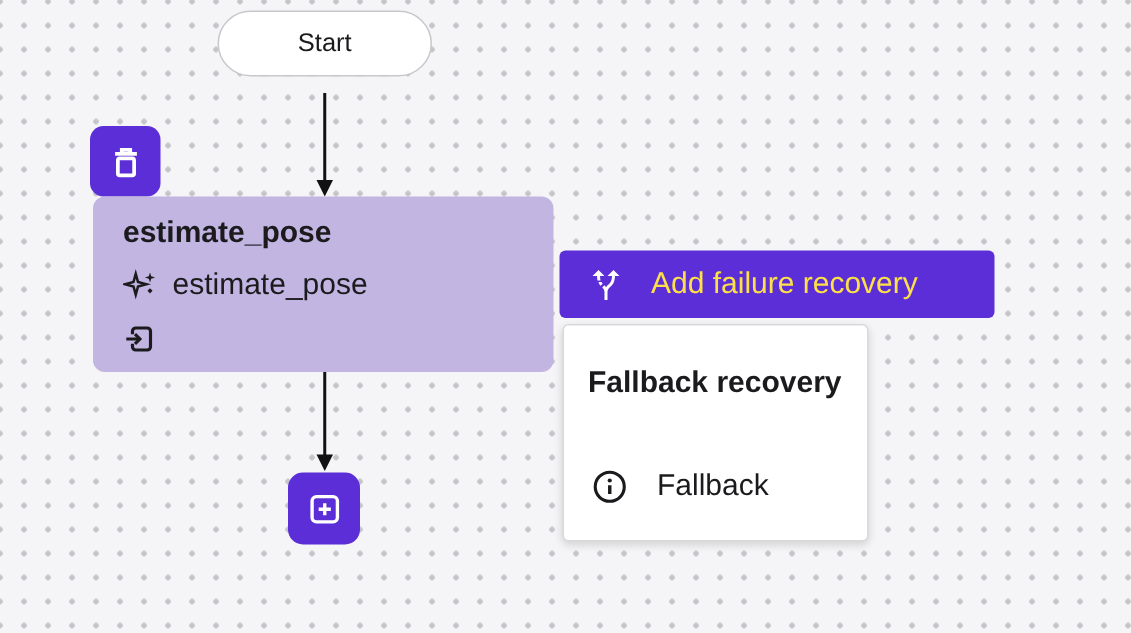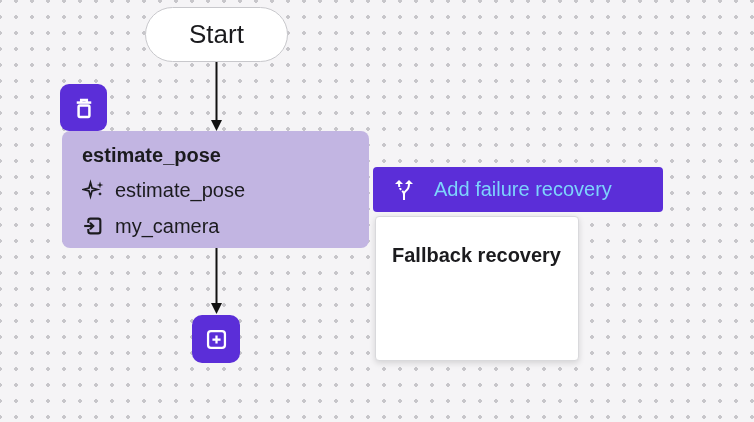--- a/index.html
+++ b/index.html
@@ -9,41 +9,41 @@
   *{box-sizing:border-box;margin:0;padding:0;}
   body{font-family:"Liberation Sans",sans-serif;color:var(--text);}
   .canvas{
     position:relative;width:754px;height:422px;overflow:hidden;
     background-color:var(--canvas-bg);
     background-image:radial-gradient(circle,var(--dot) 1.7px,transparent 2px);
     background-size:16px 16px;background-position:-8px -7px;
   }
   svg.edges{position:absolute;left:0;top:0;width:754px;height:422px;pointer-events:none;}
   .start-node{
-    position:absolute;left:145px;top:7px;width:143px;height:55px;
+    position:absolute;left:145px;top:7px;width:143px;height:44px;
     background:#fff;border:1.5px solid var(--start-border);border-radius:28px;
     display:flex;align-items:center;justify-content:center;
-    font-size:26px;color:var(--text);cursor:pointer;
+    font-size:17px;color:var(--text);cursor:pointer;
   }
   .icon-btn{
     position:absolute;border:none;background:var(--purple);color:#fff;
     display:flex;align-items:center;justify-content:center;cursor:pointer;
   }
   .trash-btn{left:60px;top:84px;width:47px;height:47px;border-radius:9px;}
   .plus-btn{left:192px;top:315px;width:48px;height:48px;border-radius:10px;}
   .task-node{
     position:absolute;left:62px;top:131px;width:307px;height:117px;
     background:var(--node-bg);border-radius:8px;padding:12px 15px 0 20px;cursor:pointer;
   }
   .task-title{font-size:20px;font-weight:bold;line-height:24px;}
   .task-row{display:flex;align-items:center;gap:11px;margin-top:10px;height:26px;font-size:20px;}
   .task-row svg{flex:0 0 auto;}
   .afr-btn{
     position:absolute;left:373px;top:167px;width:290px;height:45px;
-    background:var(--purple);border:none;border-radius:4px;color:#7dd3fc;
+    background:var(--purple);border:none;border-radius:4px;color:#fde047;
     display:flex;align-items:center;gap:18px;padding-left:19px;
     font-size:20px;font-family:"Liberation Sans",sans-serif;cursor:pointer;
   }
   .panel{
     position:absolute;left:375px;top:216px;width:204px;height:145px;
     background:#fff;border:1px solid var(--panel-border);border-radius:4px;
     padding:27px 14px 0 16px;box-shadow:0 2px 6px rgba(0,0,0,0.14);
   }
   .panel-title{font-size:20px;font-weight:bold;line-height:22px;}
   .panel-option{display:flex;align-items:center;gap:19px;margin-top:45px;height:26px;
@@ -82,33 +82,40 @@
         <path d="M18 13.2 L19.7 14.9 L18 16.6 L16.3 14.9 Z" fill="var(--text)"></path>
       </svg>
       <span>estimate_pose</span>
     </div>
     <div class="task-row">
       <svg width="22" height="22" viewBox="0 0 24 24" fill="none" stroke="var(--text)" stroke-width="2.3">
         <path d="M6.9 8.6 V6.4 A2.4 2.4 0 0 1 9.3 4 H17.6 A2.4 2.4 0 0 1 20 6.4 V17.6 A2.4 2.4 0 0 1 17.6 20 H9.3 A2.4 2.4 0 0 1 6.9 17.6 V15.4"></path>
         <path d="M2.4 12 H12"></path>
         <path d="M8.7 8.4 L12.3 12 L8.7 15.6"></path>
       </svg>
-      <span>my_camera</span>
     </div>
   </div>
 
   <button class="afr-btn">
     <svg width="24" height="24" viewBox="0 0 24 24" fill="#fff">
       <path d="M9.78 11.16l-1.42 1.42c-.68-.69-1.15-1.58-1.3-2.58h2.02c.11.42.31.8.7 1.16zM11 6 7 2 3 6h3.02c.01 1.16.18 2.19.28 2.99h2.02C8.21 8.2 8.03 7.22 8 6h3zm10 0-4-4-4 4h2.99c-.1 3.68-1.28 4.75-2.54 5.88-.5.44-1.01.92-1.45 1.55-.34-.49-.73-.88-1.13-1.24L9.46 13.6c.93.85 1.54 1.54 1.54 3.4v5h2v-5c0-2.02.71-2.66 1.79-3.63 1.38-1.24 3.08-2.78 3.2-7.37H21z"></path>
     </svg>
     <span>Add failure recovery</span>
   </button>
 
   <div class="panel">
     <div class="panel-title">Fallback recovery</div>
+    <div class="panel-option">
+      <svg width="25" height="25" viewBox="0 0 24 24">
+        <circle cx="12" cy="12" r="9.3" fill="none" stroke="var(--text)" stroke-width="2"></circle>
+        <circle cx="12" cy="8" r="1.35" fill="var(--text)"></circle>
+        <path d="M12 11.1 V16.6" stroke="var(--text)" stroke-width="2.2"></path>
+      </svg>
+      <span>Fallback</span>
+    </div>
   </div>
 
   <button class="icon-btn plus-btn">
     <svg width="27" height="27" viewBox="0 0 24 24" fill="none" stroke="#fff" stroke-width="2">
       <rect x="4.5" y="4.5" width="15" height="15" rx="2.6"></rect>
       <path d="M12 8.4 V15.6 M8.4 12 H15.6"></path>
     </svg>
   </button>
 
 </div>

